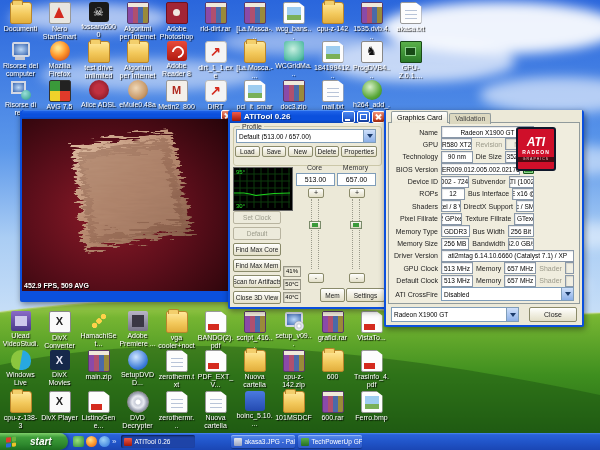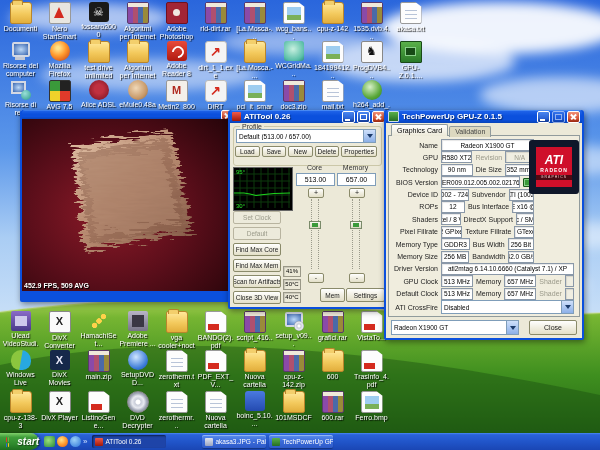--- a/index.html
+++ b/index.html
@@ -140,33 +140,33 @@
   .l1{width:44px;flex:none;}
   .l2,.l3{flex:none;padding:0 3px;}
   .gv{border:1px solid #8a98a8;background:#fff;height:10px;display:flex;align-items:center;justify-content:center;font-size:6.5px;box-shadow:inset 1px 1px 1px rgba(0,0,0,.10);white-space:nowrap;overflow:hidden;}
   .gv.dim{background:#f0eee2;color:#9a998a;}
   .v1{flex:1.1;}.v2{flex:1;}
   .grow.triple .v1,.grow.triple .v2{flex:none;width:30px;}
   .grow.triple .v3{flex:1;}
   #gz-rowsA{padding-right:40px;}
   .chipic{display:none;}
   .chipic.chip{display:inline-block;width:9px;height:7px;background:#3a9a3a;border:1px solid #1a5a1a;margin-left:3px;border-radius:1px;box-shadow:inset 0 0 0 1px #8ad08a;flex:none;}
-  .gz-logo{position:absolute;top:4px;right:0;width:36px;height:40px;background:#cf0f2a;border:7px solid #0f172a;border-radius:3px;display:flex;flex-direction:column;align-items:center;justify-content:center;overflow:hidden;}
+  .gz-logo{position:absolute;top:4px;right:23px;width:36px;height:40px;background:#cf0f2a;border:2px solid #0f172a;border-radius:3px;display:flex;flex-direction:column;align-items:center;justify-content:center;overflow:hidden;}
   .gz-logo .lg1{color:#fff;font-weight:bold;font-style:italic;font-size:12px;line-height:13px;}
   .gz-logo .lg2{color:#fff;font-weight:bold;font-size:5px;letter-spacing:1px;line-height:6px;}
   .gz-logo .lg3{color:#f0c8c8;background:#4a0a12;font-size:3.5px;letter-spacing:1px;line-height:5px;width:100%;text-align:center;margin-top:2px;}
   .gz-cross{display:flex;align-items:center;height:12px;margin-top:2px;font-size:7px;}
   .gz-cross .combo{flex:1;height:12px;}
   .gz-bottom{display:flex;gap:6px;padding:3px 3px 0;align-items:center;}
   .gz-bottom .combo{width:126px;height:13px;}
   .gz-bottom .xbtn{margin-left:auto;width:46px;height:13px;font-size:7px;}
 
   
   #taskbar{position:absolute;left:0;right:0;bottom:0;height:17px;z-index:50;display:flex;align-items:center;background:linear-gradient(180deg,#4a8af4 0%,#2a62d8 10%,#2054c8 55%,#1a46b4 100%);}
-  .start{height:17px;width:39px;flex:none;display:flex;align-items:center;gap:8px;padding-left:6px;box-sizing:border-box;background:linear-gradient(180deg,#7fd06a,#3f9e3a 25%,#2f8a2e 65%,#1e6e1f);border-radius:0 9px 9px 0;box-shadow:1px 0 3px rgba(0,0,0,.4);color:#fff;font-weight:bold;font-style:italic;font-size:10px;text-shadow:1px 1px 1px rgba(0,0,0,.5);}
+  .start{height:17px;width:68px;flex:none;display:flex;align-items:center;gap:14px;padding-left:6px;box-sizing:border-box;background:linear-gradient(180deg,#7fd06a,#3f9e3a 25%,#2f8a2e 65%,#1e6e1f);border-radius:0 9px 9px 0;box-shadow:1px 0 3px rgba(0,0,0,.4);color:#fff;font-weight:bold;font-style:italic;font-size:10px;text-shadow:1px 1px 1px rgba(0,0,0,.5);}
   .flag{width:10px;height:10px;display:grid;grid-template:1fr 1fr/1fr 1fr;gap:1px;transform:skewY(-8deg);}
   .flag i{border-radius:1px;}
   .flag i:nth-child(1){background:#e23a2a;}.flag i:nth-child(2){background:#6ab43e;}
   .flag i:nth-child(3){background:#2a6ae0;}.flag i:nth-child(4){background:#f0c22a;}
   .ql-area{display:flex;align-items:center;gap:2px;margin-left:5px;}
   .ql{width:11px;height:11px;border-radius:2px;}
   .ql.hamachi{background:radial-gradient(circle at 40% 40%,#9ae07a,#2a8a3a);}
   .ql.firefox{border-radius:50%;background:radial-gradient(circle at 40% 35%,#ffe28a,#ff9a2e 50%,#d4581e);}
   .ql.ie{border-radius:50%;background:radial-gradient(circle at 40% 35%,#9ad0f8,#2a72d8);}
   .chev{color:#cfe0ff;font-size:8px;margin:0 2px;}
@@ -604,27 +604,20 @@
         <span class="statbox">41%</span>
         <span class="statbox">50°C</span>
         <span class="statbox">40°C</span>
       </div>
       <div class="xbtn at-mem">Mem</div>
       <div class="xbtn at-settings">Settings</div>
     </div>
   </div>
 
   <div id="gpuz" class="xpwin">
-    <div class="tbar">
-      <span class="wicon gz"></span>
-      <span class="ttl">TechPowerUp GPU-Z 0.1.5</span>
-      <span class="wbtn min"></span>
-      <span class="wbtn max dim"></span>
-      <span class="wbtn close"></span>
-    </div>
     <div id="gz-body" class="wbody">
       <div class="gz-tabs">
 
       <span class="gtab active">Graphics Card</span>
           <span class="gtab inactive">Validation</span>
         </div>
       <div class="gz-panel">
         <div class="gz-logo">
           <span class="lg1">ATI</span>
           <span class="lg2">RADEON</span>

